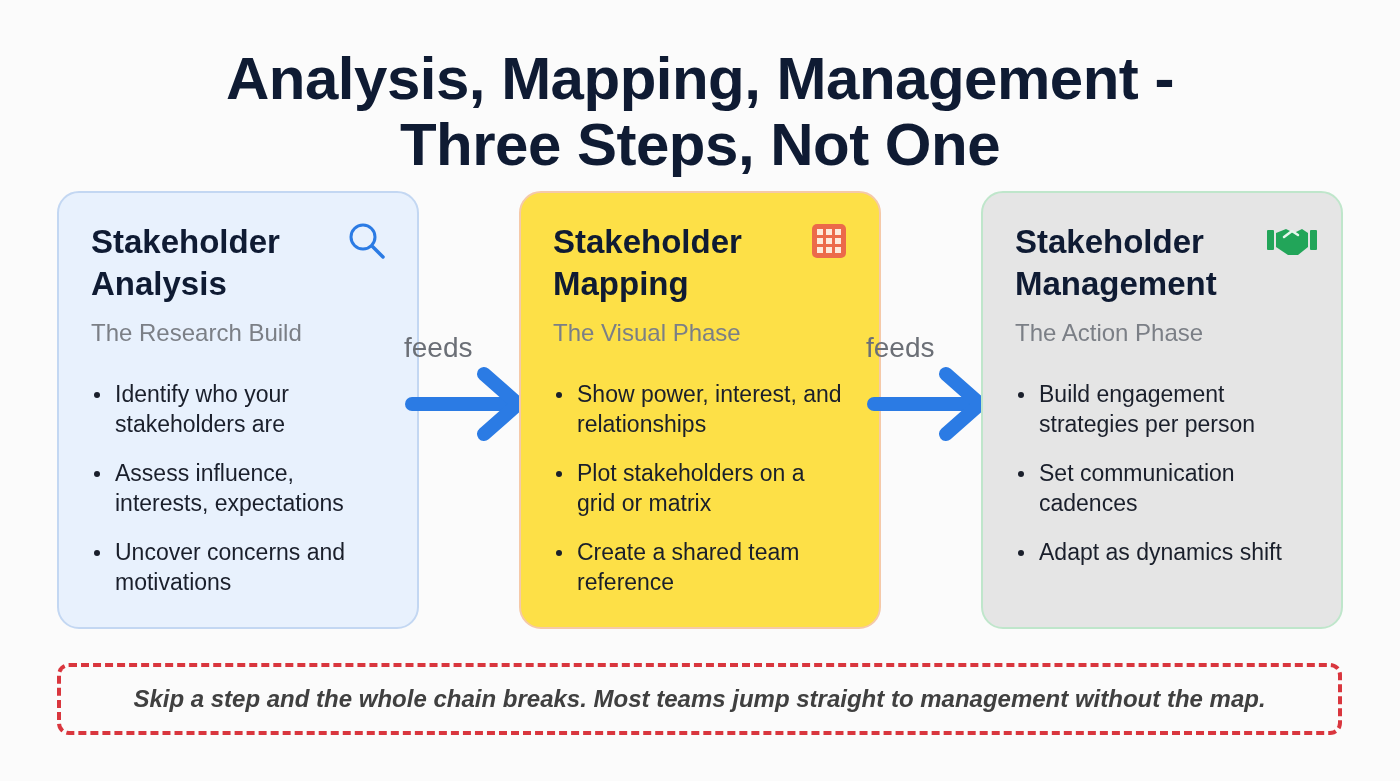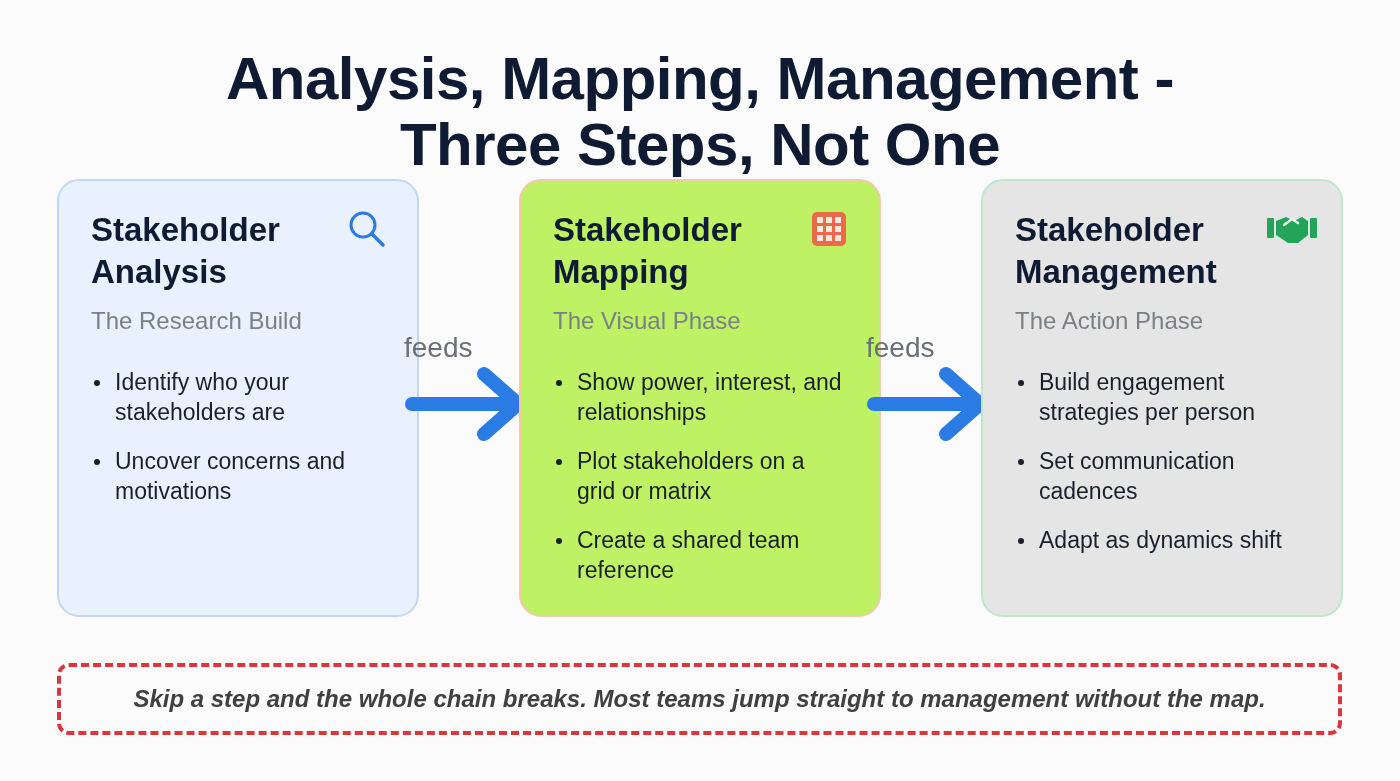--- a/index.html
+++ b/index.html
@@ -16,29 +16,29 @@
       text-align: center;
       font-size: 60px;
       font-weight: 700;
       line-height: 66px;
       color: #0f1b33;
       letter-spacing: -0.5px;
     }
     .title span { display: block; }
     .card {
       position: absolute;
-      top: 179px;
+      top: 191px;
       width: 362px;
       height: 438px;
       border-radius: 22px;
       border: 2px solid;
       padding: 28px 32px 0 32px;
     }
     .card.blue { left: 57px; background: #e8f1fd; border-color: #c3d7f2; }
-    .card.orange { left: 519px; background: #bef264; border-color: #f5c9a8; }
+    .card.orange { left: 519px; background: #fde047; border-color: #f5c9a8; }
     .card.green { left: 981px; background: #e5e5e5; border-color: #bfe6cb; }
     .card-title {
       font-size: 33px;
       font-weight: 700;
       line-height: 42px;
       color: #0f1b33;
       width: 260px;
     }
     .card-sub {
       margin-top: 12px;
@@ -116,20 +116,21 @@
   <div class="card-title">Stakeholder Analysis</div>
   <div class="card-icon">
     <svg width="40" height="40" viewBox="0 0 40 40">
       <circle cx="16" cy="16" r="12" fill="none" stroke="#2b7be4" stroke-width="3"></circle>
       <line x1="25" y1="25" x2="36" y2="36" stroke="#2b7be4" stroke-width="3.5" stroke-linecap="round"></line>
     </svg>
   </div>
   <div class="card-sub">The Research Build</div>
   <ul class="points">
     <li>Identify who your stakeholders are</li>
+    <li>Assess influence, interests, expectations</li>
     <li>Uncover concerns and motivations</li>
   </ul>
 </div>
 
 <div class="connector c1">
   <div class="feeds">feeds</div>
   <svg width="130" height="80" viewBox="0 0 130 80">
     <line x1="8" y1="38" x2="112" y2="38" stroke="#2b7be4" stroke-width="14" stroke-linecap="round"></line>
     <polyline points="80,8 114,38 80,68" fill="none" stroke="#2b7be4" stroke-width="14" stroke-linecap="round" stroke-linejoin="round"></polyline>
   </svg>

